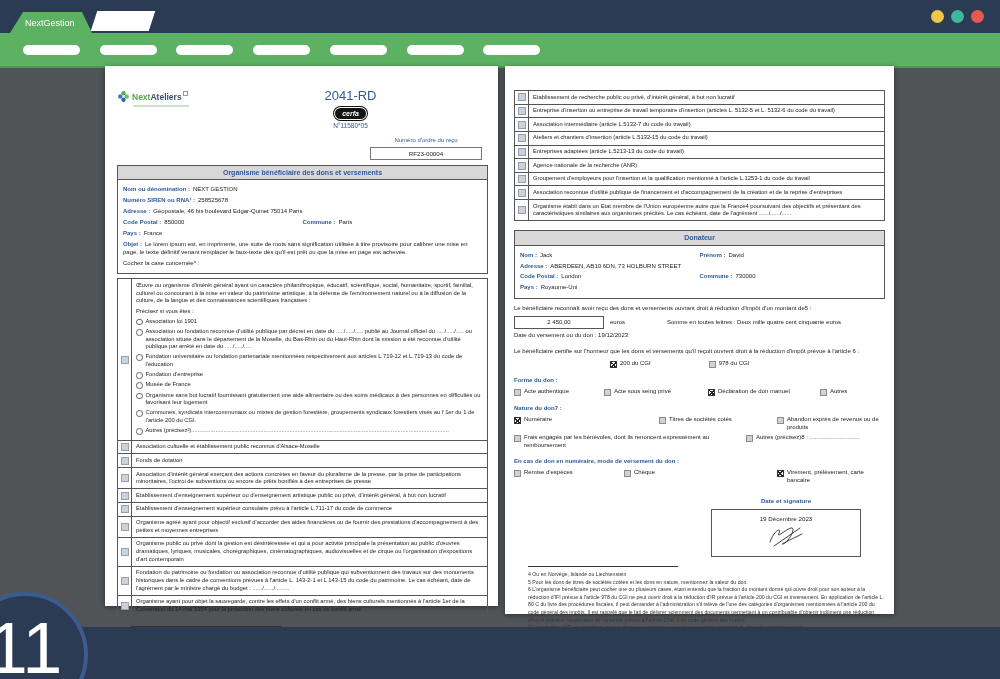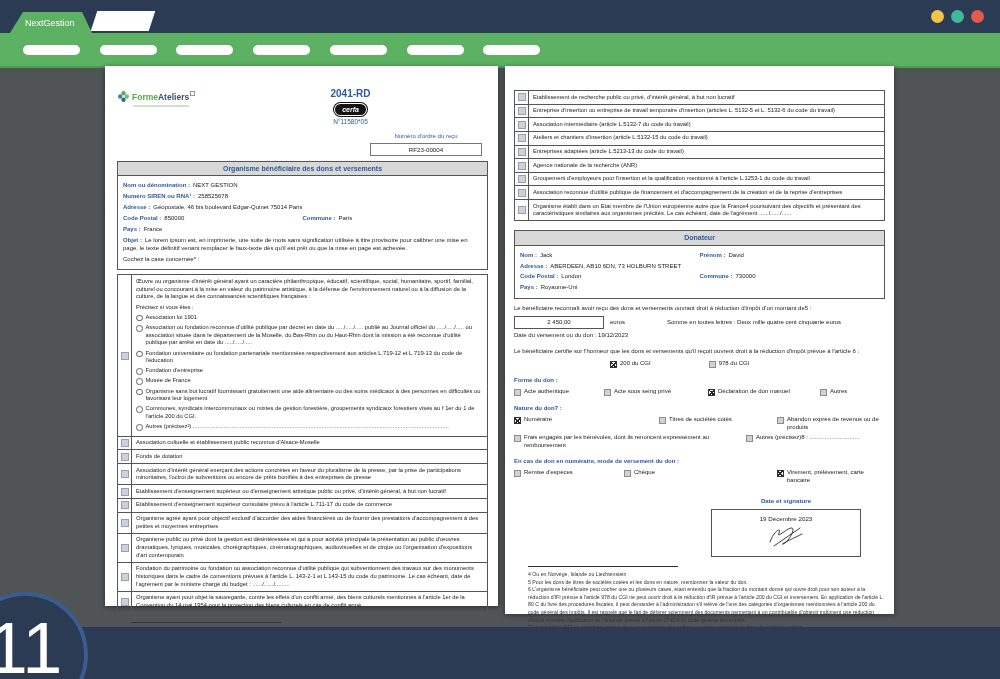--- a/index.html
+++ b/index.html
@@ -34,21 +34,21 @@
   .ph{display:flex;align-items:flex-start}
   .logo{width:96px;padding-top:12px;font-size:8.5px;font-weight:bold;white-space:nowrap}
   .logo svg{vertical-align:-3px;margin-right:2px}
   .lg-next{color:#56a845}
   .lg-gest{color:#3d5166}
   .lg-r{display:inline-block;width:3px;height:3px;border:1px solid #8aa08a;vertical-align:super;margin-left:1px}
   .lg-tag{height:2px;background:#cfe0cf;width:56px;margin:2px 0 0 16px}
   .title-box{width:196px;border:3px solid var(--yellow);padding:5px 6px;text-align:center;color:var(--blue);
     font-weight:bold;font-size:7.8px;line-height:1.4;box-sizing:border-box;margin-top:3px}
   .ref{flex:1;text-align:center;padding-top:9px;color:var(--blue)}
-  .ref-num{font-weight:bold;font-size:10px}
+  .ref-num{font-weight:normal;font-size:13px}
   .cerfa{display:inline-block;background:#141414;color:#fff;font-style:italic;font-weight:bold;
     border-radius:9px;padding:2px 8px;font-size:7px;margin:3px auto 2px;box-shadow:0 0 0 1px #141414, inset 0 0 0 1px #fff}
   .ref-no{font-size:6.5px}
   .receipt{width:112px;margin:6px 6px 0 auto;text-align:center}
   .receipt-lbl{color:var(--blue);font-size:6px}
   .receipt-box{border:1px solid #777;height:11px;line-height:11px;font-size:6.2px;margin-top:2px;background:#fff}
   .section-bar{margin-top:5px;background:#d8d8d8;border:1px solid var(--line);text-align:center;color:var(--blue);
     font-weight:bold;font-size:7px;padding:2px 0}
   .info-box{border:1px solid var(--line);border-top:none;padding:3px 5px;font-size:6px}
   .irow{margin:3px 0;display:block}
@@ -130,21 +130,21 @@
   </div>
 
 <div class="page" id="pageL">
   <div class="ph">
     <div class="logo">
       <svg width="13" height="13" viewBox="0 0 16 16">
         <circle cx="8" cy="4" r="2.7" fill="#58ad5a"></circle>
         <circle cx="4" cy="8" r="2.7" fill="#3f7fb5"></circle>
         <circle cx="12" cy="8" r="2.7" fill="#6fbc72"></circle>
         <circle cx="8" cy="12" r="2.7" fill="#2f6b8f"></circle>
-      </svg><span class="lg-next">Forme</span><span class="lg-gest">Ateliers</span><span class="lg-r"></span>
+      </svg><span class="lg-next">Next</span><span class="lg-gest">Ateliers</span><span class="lg-r"></span>
       <div class="lg-tag"></div>
     </div>
     <div class="ref">
       <div class="ref-num">2041-RD</div>
       <div><span class="cerfa">cerfa</span></div>
       <div class="ref-no">N°11580*05</div>
     </div>
   </div>
   <div class="receipt">
     <div class="receipt-lbl">Numéro d'ordre du reçu</div>

